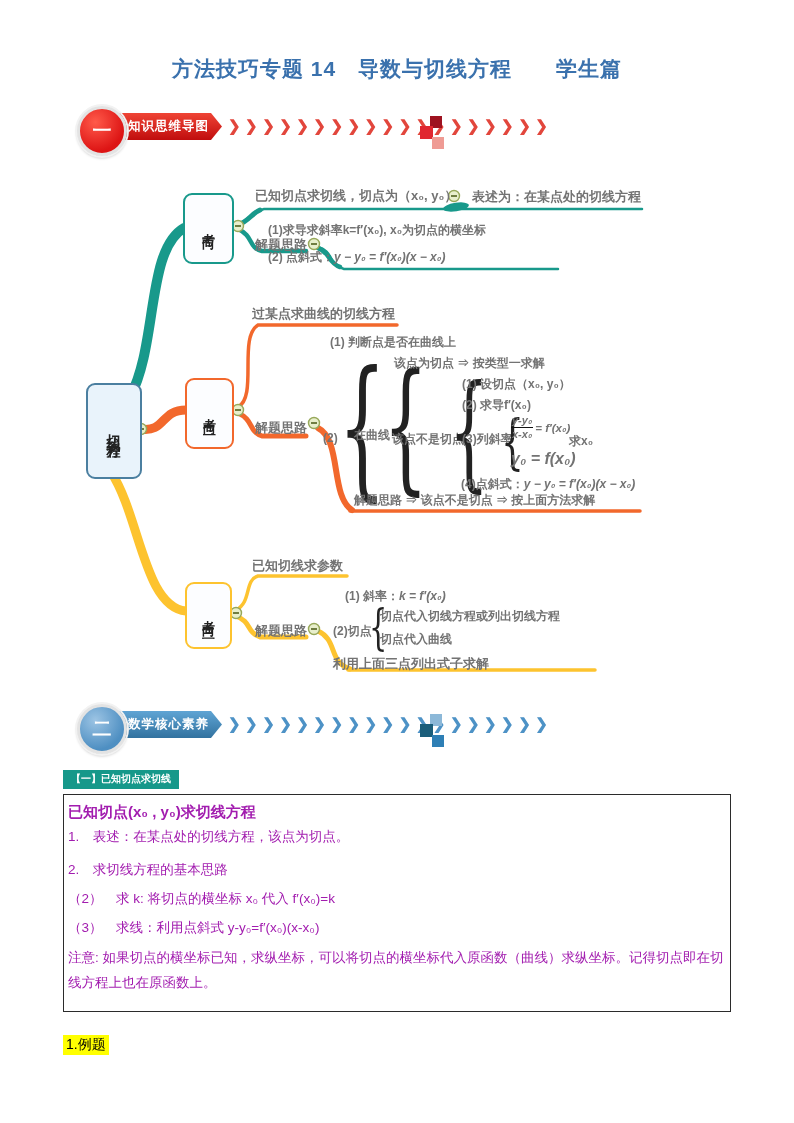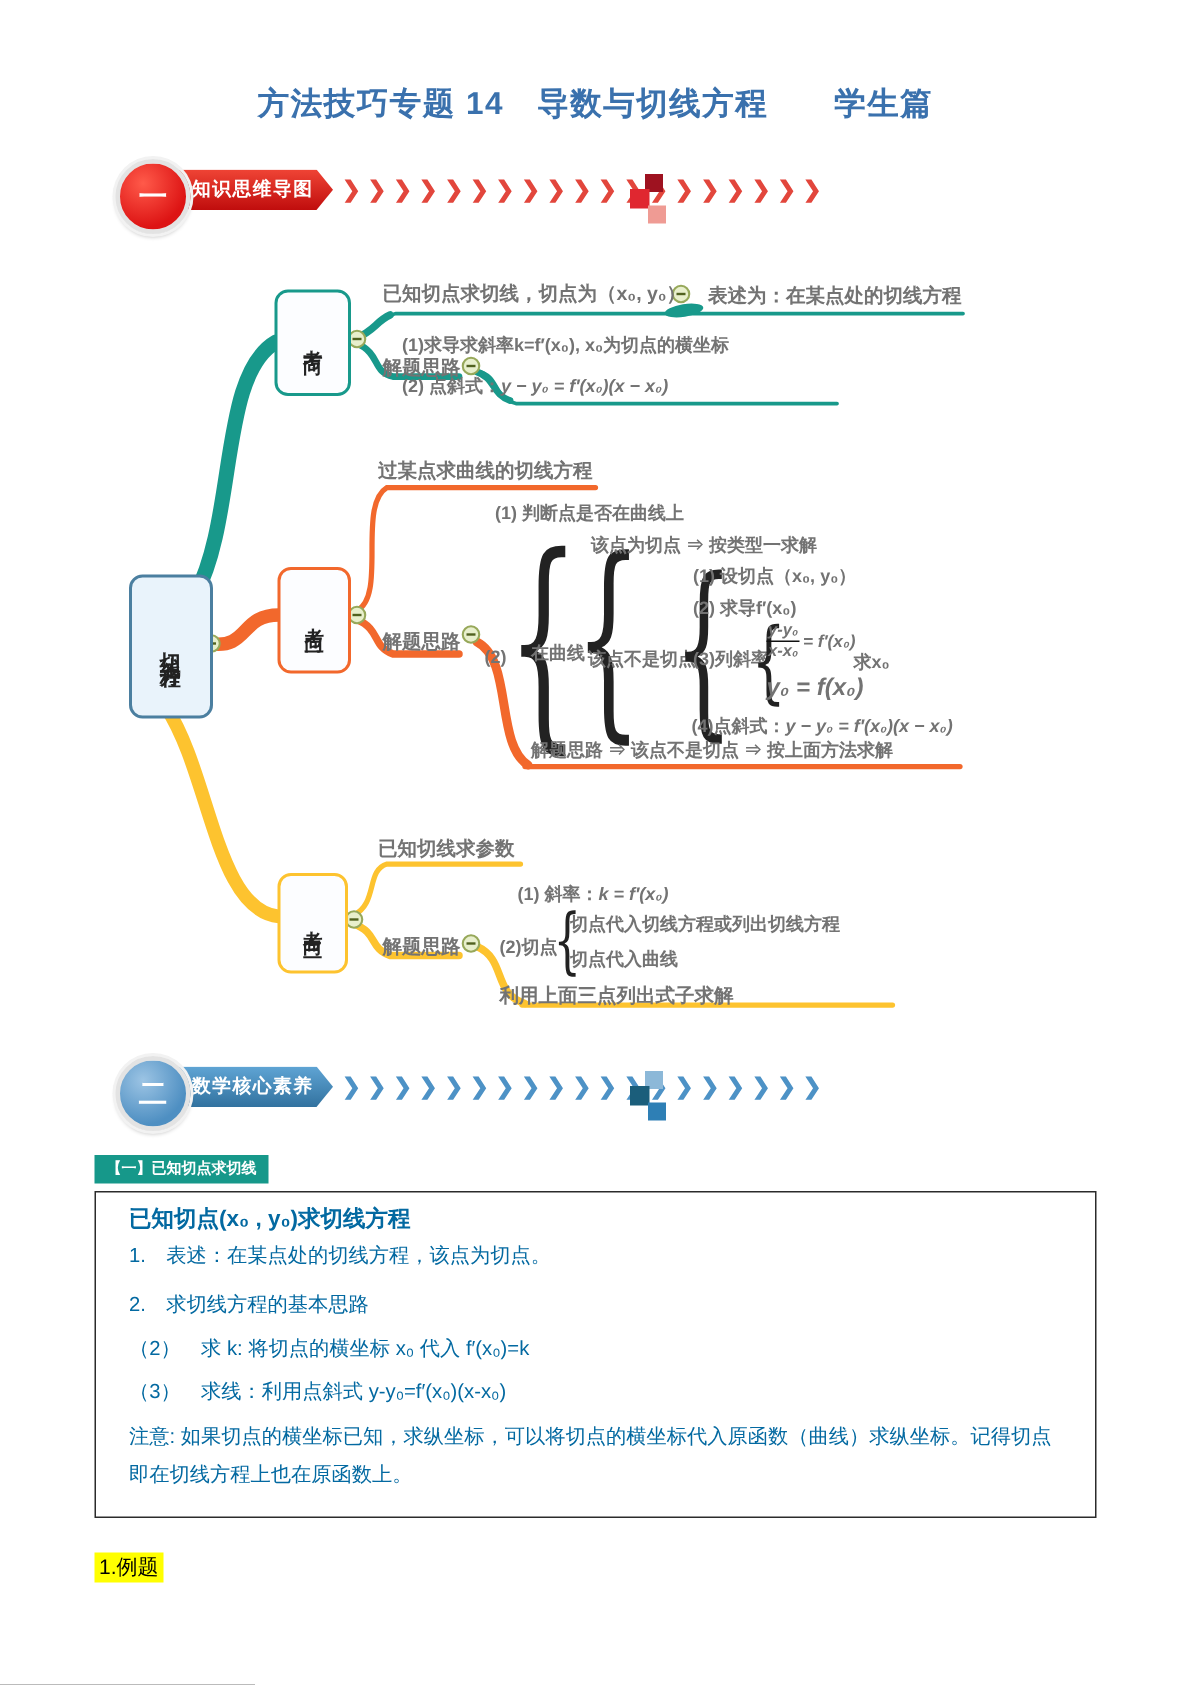--- a/index.html
+++ b/index.html
@@ -43,21 +43,21 @@
   .ml.sm{font-size:12px;}
   .fm{font-family:Liberation Sans, sans-serif;font-style:italic;}
   .brace{position:absolute;z-index:2;color:#222;font-family:"DejaVu Serif",serif;font-weight:normal;
     display:flex;align-items:center;transform-origin:left center;}
   .frac{display:inline-flex;flex-direction:column;align-items:center;font-size:11px;line-height:1.2;}
   .frac .num{border-bottom:1.2px solid #111;padding:0 1px;}
   
   .section-header{position:absolute;left:63px;top:770px;background:#16988a;color:#fff;
     font-size:10px;font-weight:bold;padding:2px 8px 3px 8px;z-index:2;}
   .rule-box{position:absolute;left:63px;top:794px;width:668px;height:218px;border:1.5px solid #2b2b2b;
-    box-sizing:border-box;padding:8px 22px;color:#0369a1;}
+    box-sizing:border-box;padding:8px 4px;color:#a21caf;}
   .rule-box .bx-title{font-size:15px;font-weight:bold;}
   .rule-box .bx-line{font-size:13.5px;margin-top:11px;}
   .rule-box .bx-note{font-size:13.5px;margin-top:9px;line-height:1.85;}
   .example-label{position:absolute;left:63px;top:1035px;background:#ffff00;color:#000;
     font-size:14px;padding:1px 3px;}
 </style>
 </head>
 <body>
 
 <div class="page">

